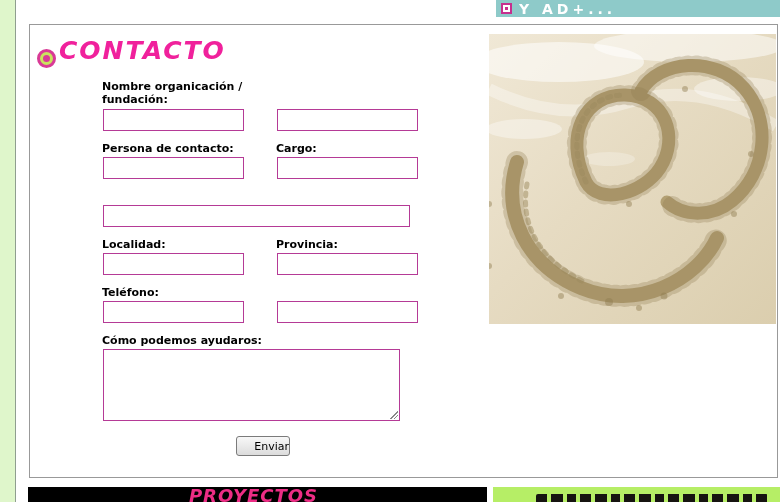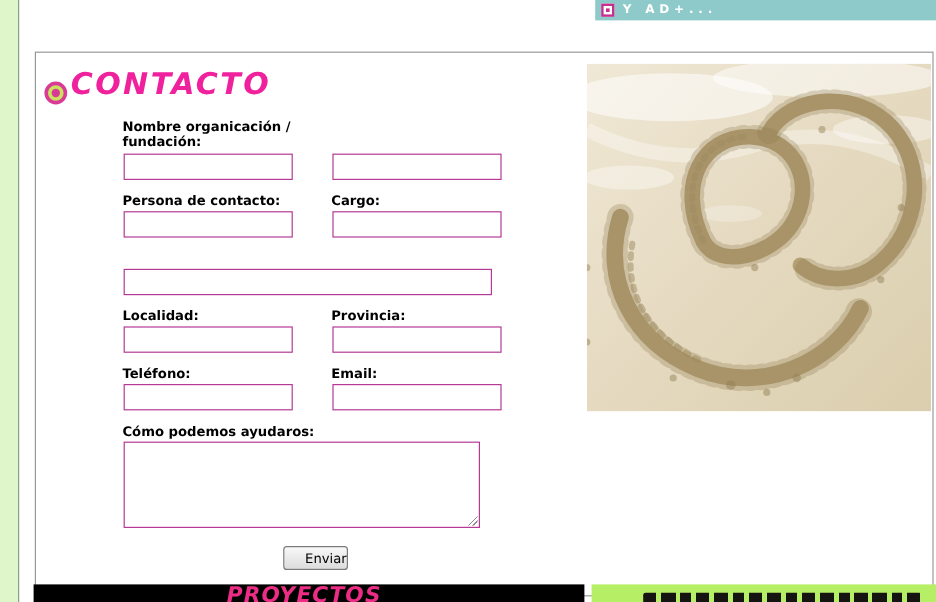--- a/index.html
+++ b/index.html
@@ -10,26 +10,26 @@
   
   .left-strip { position:absolute; left:0; top:0; width:16px; height:502px;
                 background:#dff6cb; border-right:1px solid #8f9e8f; }
 
   
   .teal-bar { position:absolute; left:496px; top:0; width:284px; height:17px;
               background:#8ecac9; display:flex; align-items:center; }
   .sq-icon { width:11px; height:11px; background:#ffffff; border:2px solid #c62f8e;
              margin-left:5px; position:relative; flex:0 0 auto; }
   .sq-icon span { position:absolute; left:2px; top:2px; width:3px; height:3px; background:#c62f8e; }
-  .menu-label { color:#ffffff; font-size:10px; font-weight:bold; letter-spacing:4px;
+  .menu-label { color:#ffffff; font-size:14px; font-weight:bold; letter-spacing:4px;
                 margin-left:7px; white-space:nowrap; }
 
   
   .main-box { position:absolute; left:29px; top:24px; width:749px; height:454px;
-              background:#ffffff; border:1px solid #999999;margin-top:19px; }
+              background:#ffffff; border:1px solid #999999; }
 
   
   .bullet { position:absolute; left:7px; top:24px; width:19px; height:19px;
             border-radius:50%; background:#c9e35e; border:3px solid #d93a96; }
   .bullet span { position:absolute; left:3px; top:3px; width:7px; height:7px;
                  border-radius:50%; background:#d93a96; }
   .page-title { position:absolute; left:29px; top:11px; color:#f0219c;
                 font-size:25px; font-weight:bold; font-style:italic;
                 letter-spacing:2px; white-space:nowrap; }
 
@@ -125,21 +125,20 @@
     <input class="finput fi-cargo" value="" style="">
 
     <input class="finput fi-direccion" value="" style="">
 
     <label class="flabel fl-localidad">Localidad:</label>
     <label class="flabel fl-provincia">Provincia:</label>
     <input class="finput fi-localidad" value="" style="">
     <input class="finput fi-provincia" value="" style="">
 
     <label class="flabel fl-telefono">Teléfono:</label>
-    <label class="flabel fl-email">Email:</label>
     <input class="finput fi-telefono" value="" style="">
     <input class="finput fi-email" value="" style="">
 
     <label class="flabel fl-ayuda">Cómo podemos ayudaros:</label>
     <textarea class="ftextarea" style=""></textarea>
     <span class="resize-handle"></span>
 
     <button class="submit-btn">Enviar</button>
 
     <div class="photo">

